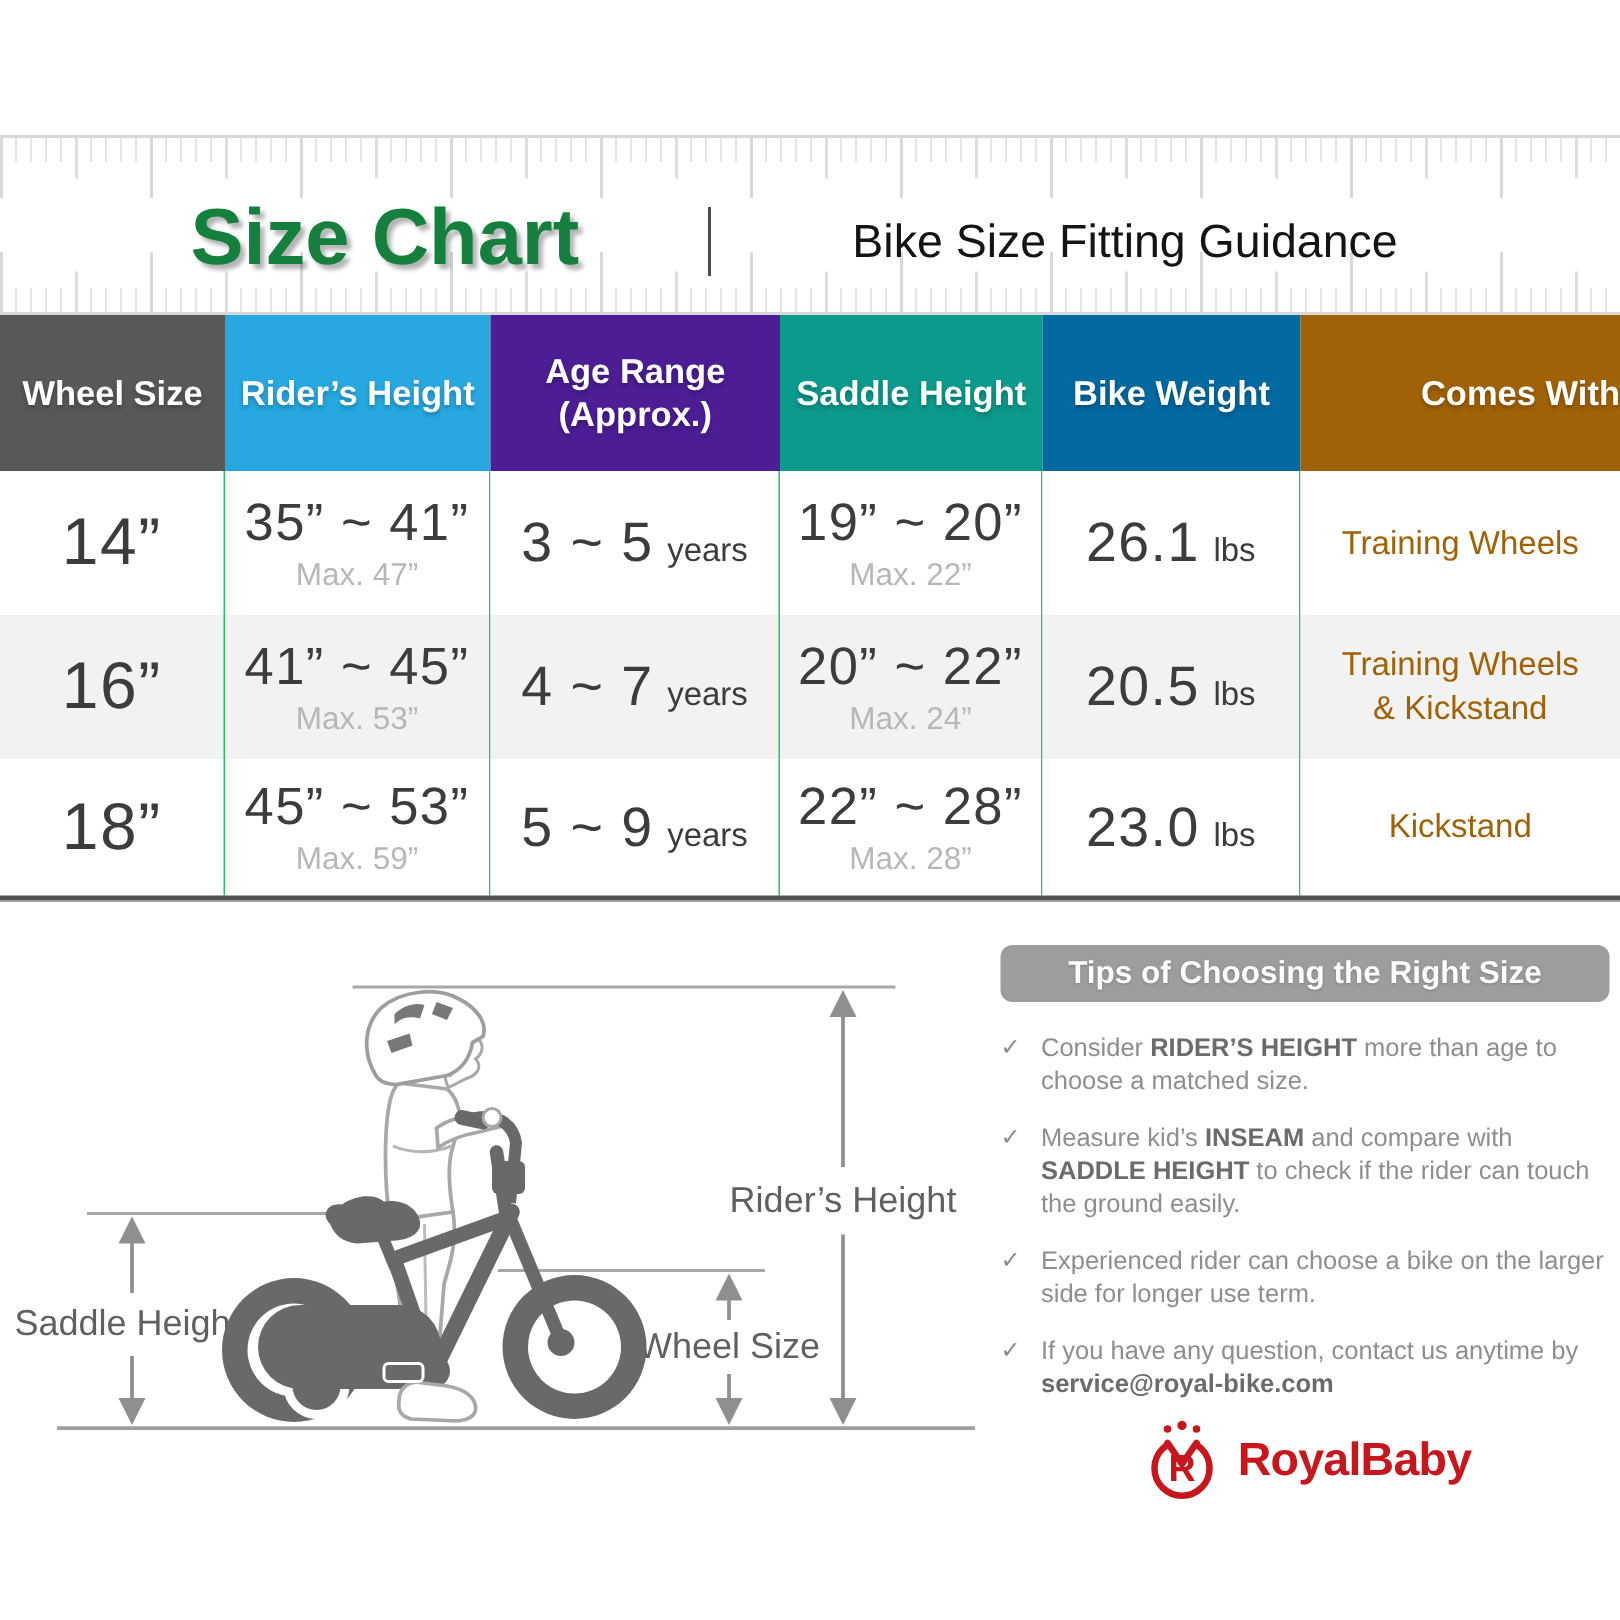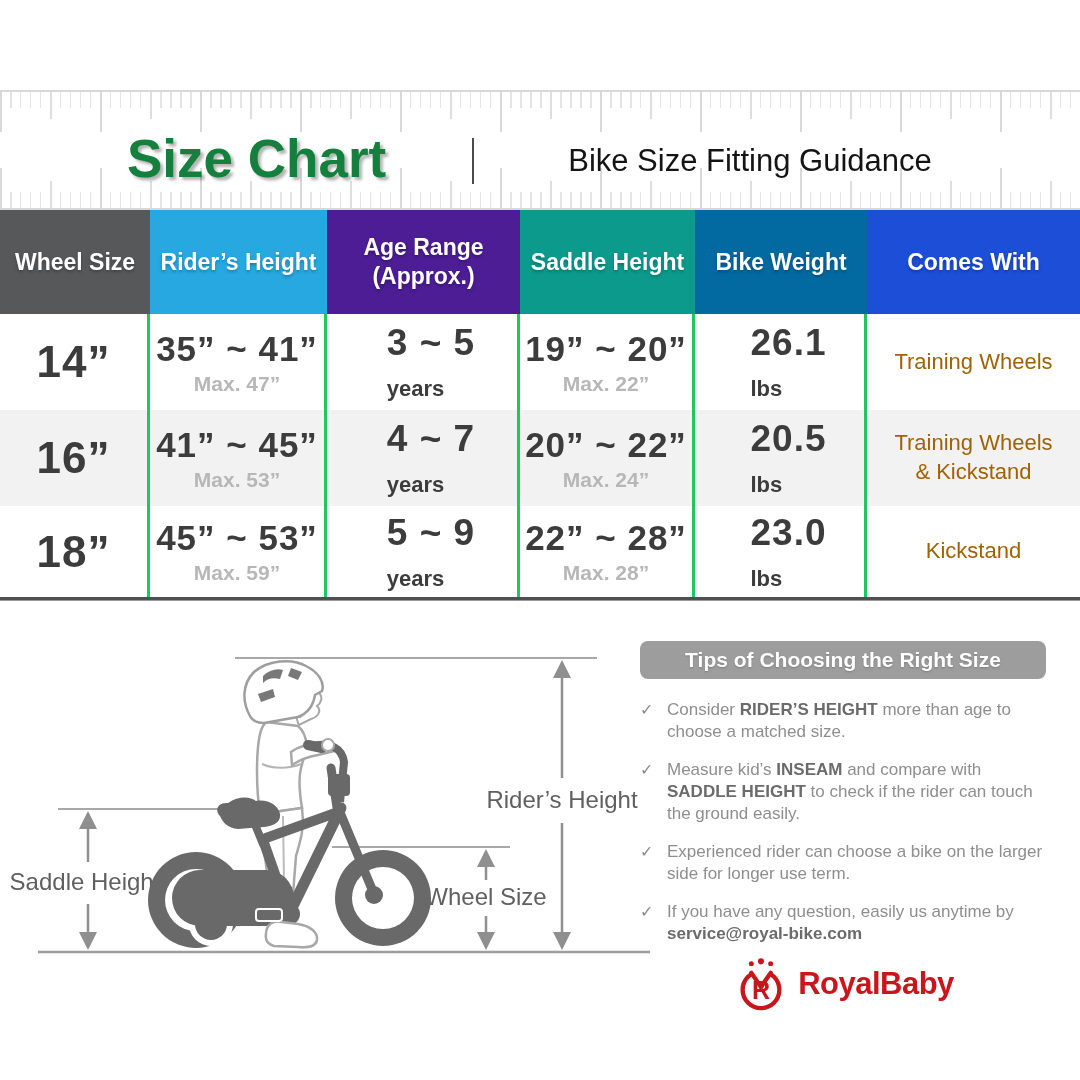--- a/index.html
+++ b/index.html
@@ -31,41 +31,41 @@
             font-size:31px;font-weight:400;color:#141414;}
 
   
   .size-table{position:absolute;left:0;top:210px;width:1080px;display:grid;
       grid-template-columns:150px 177px 193px 175px 172px 213px;
       grid-template-rows:104px 96px 96px 91px;}
   .hcell{display:flex;flex-direction:column;align-items:center;justify-content:center;
       color:#fff;font-size:23px;font-weight:700;text-align:center;line-height:1.25;
       text-shadow:0 2px 3px rgba(0,0,0,.25);}
   .c0{background:#57585a;} .c1{background:#27a8e0;} .c2{background:#4c1d95;}
-  .c3{background:#0c9a8d;} .c4{background:#0369a1;} .c5{background:#1d4ed8;}
+  .c3{background:#0c9a8d;} .c4{background:#0369a1;} .c5{background:#a16207;align-items:flex-end;}
   .bcell{display:flex;flex-direction:column;align-items:center;justify-content:center;
       background:#fff;}
   .r2{background:#f2f2f2;}
-  .sep{border-right:3px solid #22c55e;font-weight:bold;}
+  .sep{border-right:1px solid #22c55e;}
   .wheel-num{font-size:44px;color:#3c3c3c;letter-spacing:1px;}
   .range-main{font-size:35px;color:#3c3c3c;letter-spacing:1px;}
   .range-max{font-size:21px;color:#b7b7b7;margin-top:3px;}
-  .inline-val{display:flex;align-items:baseline;justify-content:center;flex-direction:column;}
+  .inline-val{display:flex;align-items:baseline;justify-content:center;}
   .big-val{font-size:37px;color:#3c3c3c;letter-spacing:1px;}
   .unit{font-size:22px;color:#3c3c3c;margin-left:9px;margin-top:12px;}
   .comes-text{font-size:22px;color:#a16207;text-align:center;line-height:1.3;padding:0 20px;}
   .table-bottom-bar{position:absolute;left:0;top:597px;width:1080px;height:3px;
       background:#505053;border-bottom:1px solid #9a9a9a;}
 
   
   .diagram{position:absolute;left:0;top:618px;}
   .dim-label{font-size:24px;fill:#606060;}
 
   
-  .tips{position:absolute;left:640px;top:630px;width:406px;margin-top:11px;}
+  .tips{position:absolute;left:667px;top:630px;width:406px;}
   .tips-title{height:38px;background:#9d9d9d;border-radius:8px;color:#fff;
       font-size:21px;font-weight:700;display:flex;align-items:center;justify-content:center;
       text-shadow:0 1px 2px rgba(0,0,0,.2);}
   .tips-list{margin-top:20px;display:flex;flex-direction:column;gap:16px;}
   .tip{display:flex;font-size:17px;line-height:22px;color:#8e8e8e;}
   .tip .check{width:27px;flex:none;color:#8a8a8a;font-size:16px;}
   .tip b{color:#6b6b6b;font-weight:700;}
   .tip .text{flex:1;}
 
   
@@ -278,21 +278,21 @@
       <div class="tip">
         <span class="check">✓</span>
         <span class="text"><span>Measure kid’s </span><b>INSEAM</b><span> and compare with </span><b>SADDLE HEIGHT</b><span> to check if the rider can touch the ground easily.</span></span>
       </div>
       <div class="tip">
         <span class="check">✓</span>
         <span class="text"><span>Experienced rider can choose a bike on the larger side for longer use term.</span></span>
       </div>
       <div class="tip">
         <span class="check">✓</span>
-        <span class="text"><span>If you have any question, easily us anytime by </span><b>service@royal-bike.com</b></span>
+        <span class="text"><span>If you have any question, contact us anytime by </span><b>service@royal-bike.com</b></span>
       </div>
     </div>
 
     <div class="brand">
       <svg width="58" height="58" viewBox="0 0 60 60">
         <circle cx="20" cy="9" r="2.6" fill="#c8161d"></circle>
         <circle cx="30" cy="6.5" r="3.2" fill="#c8161d"></circle>
         <circle cx="40" cy="9" r="2.6" fill="#c8161d"></circle>
         <circle cx="30" cy="36" r="19" fill="none" stroke="#c8161d" stroke-width="4.5"></circle>
         <polygon points="17,12 43,12 30,34" fill="#ffffff"></polygon>

